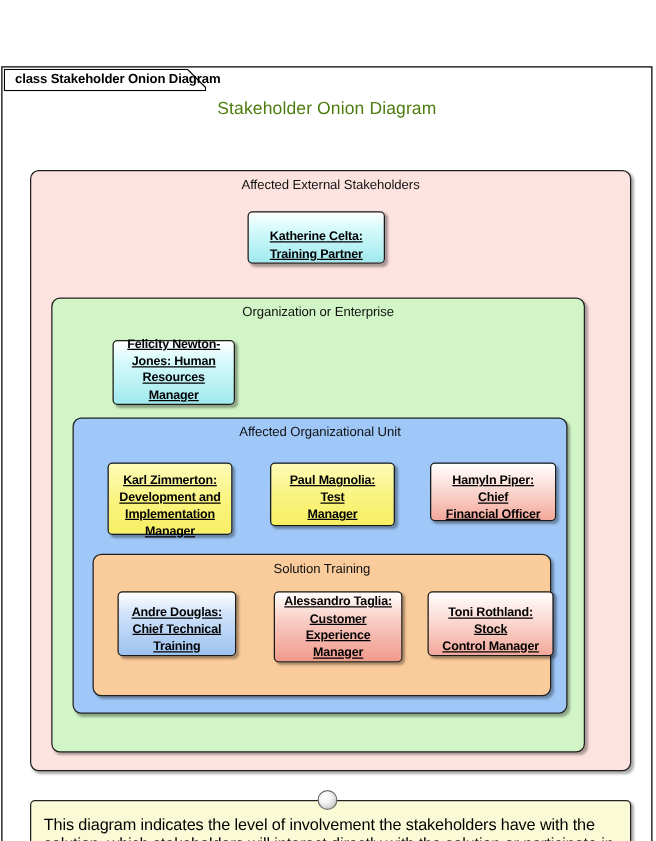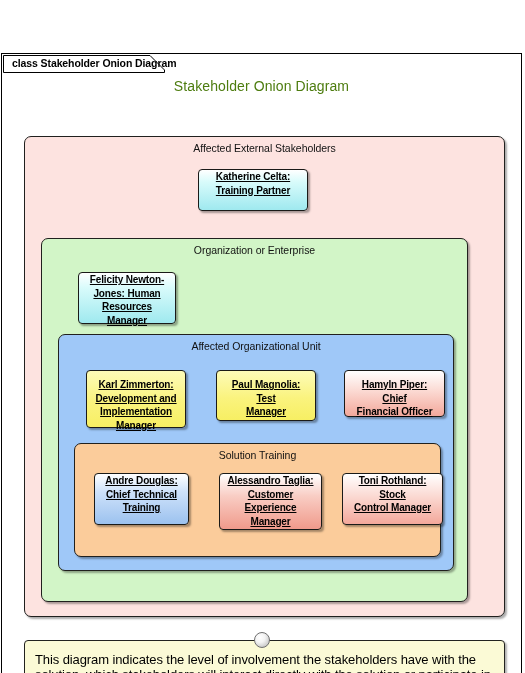--- a/index.html
+++ b/index.html
@@ -96,21 +96,21 @@
   .layer-solution   { left: 69px;  top: 398px; width: 367px; height: 114px; background: #fbcc9b; }
 
   
   .stake {
     position: absolute;
     box-sizing: border-box;
     border: 1px solid #1a1a18;
     border-radius: 4px;
     box-shadow: 2px 2px 2px rgba(0,0,0,0.34);
     display: flex;
-    align-items: flex-start;
+    align-items: flex-end;
     justify-content: center;
     padding: 0 4px;
   }
   .stake .stake-label {
     display: block;
     width: 100%;
     text-align: center;
     font-size: 10px;
     font-weight: bold;
     line-height: 13.5px;
@@ -185,21 +185,21 @@
       <div class="layer-title">Affected External Stakeholders</div>
 
       <div class="stake fill-cyan" style="left:173px; top:32px; width:110px; height:42px;">
         <span class="stake-label">Katherine Celta:
 Training Partner</span>
       </div>
 
       <div class="layer layer-org" style="left:16px; top:101px; width:427px; height:364px;">
         <div class="layer-title">Organization or Enterprise</div>
 
-        <div class="stake fill-cyan" style="left:36px; top:33px; width:98px; height:52px;">
+        <div class="stake fill-cyan" style="left:48px; top:33px; width:98px; height:52px;">
           <span class="stake-label">Felicity Newton-
 Jones: Human
 Resources Manager</span>
         </div>
 
 
         <div class="layer layer-unit" style="left:16px; top:95px; width:396px; height:237px;">
           <div class="layer-title">Affected Organizational Unit</div>
 
           <div class="stake fill-yellow align-top" style="left:27px; top:35px; width:100px; height:58px;">

